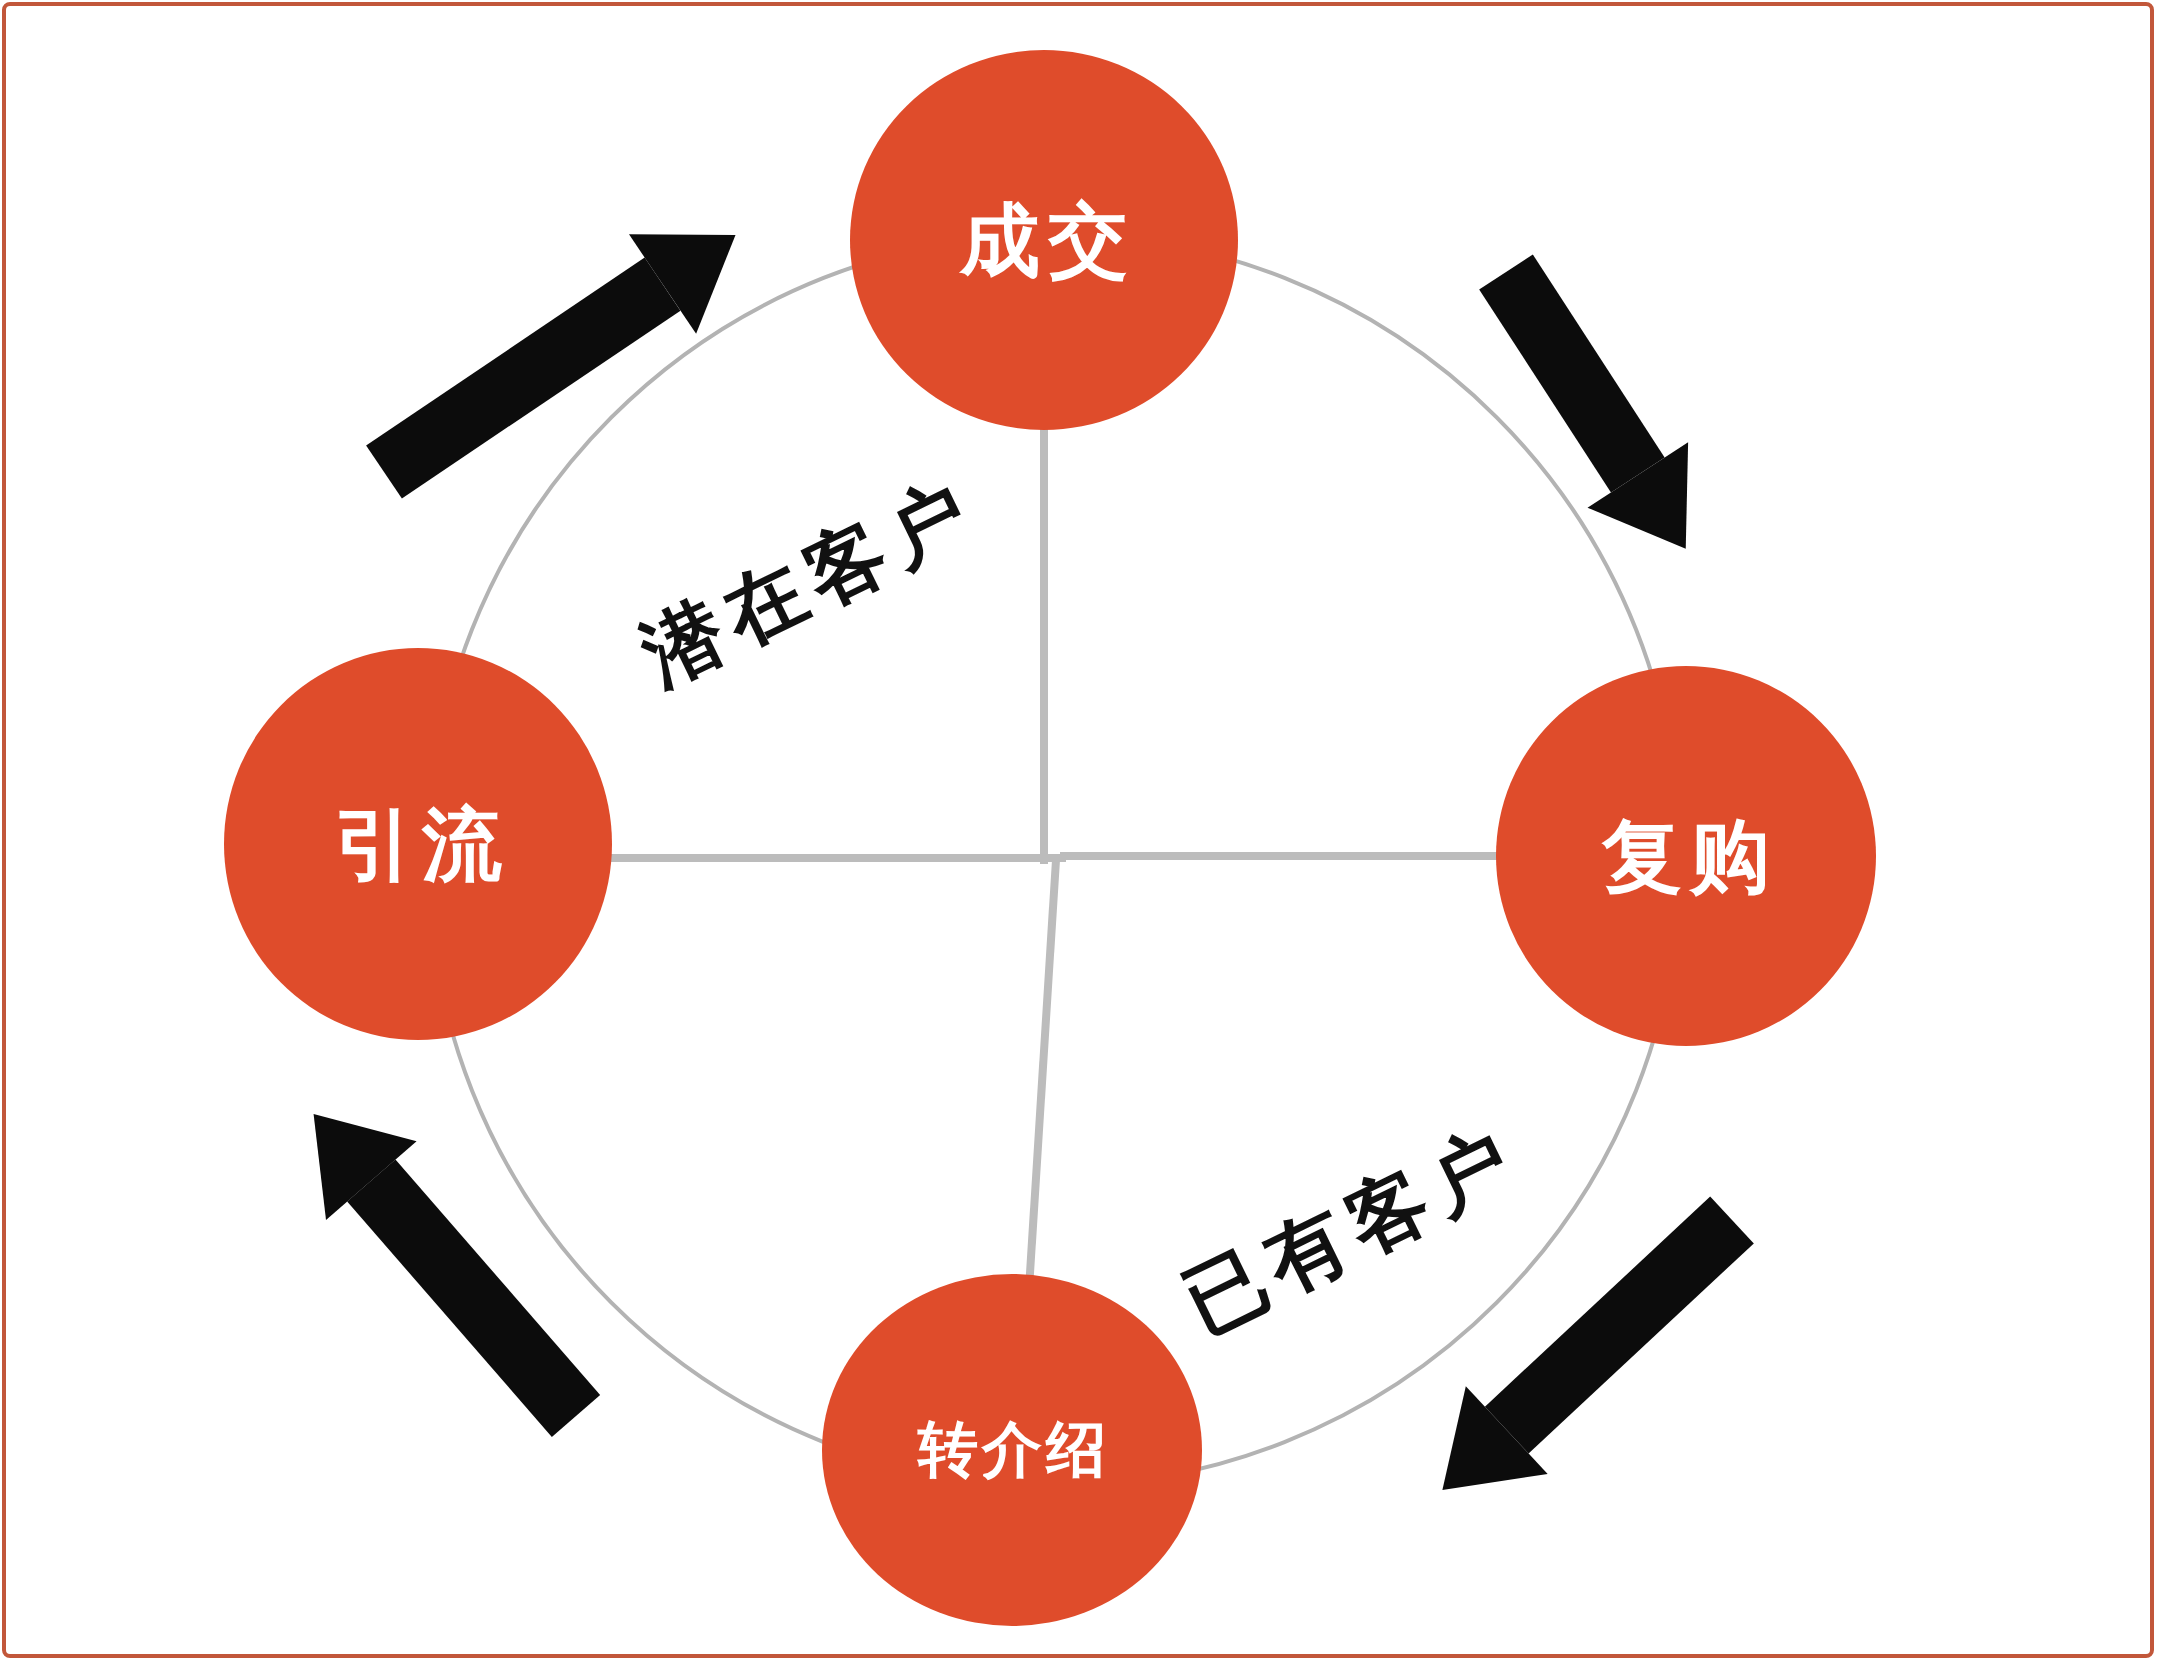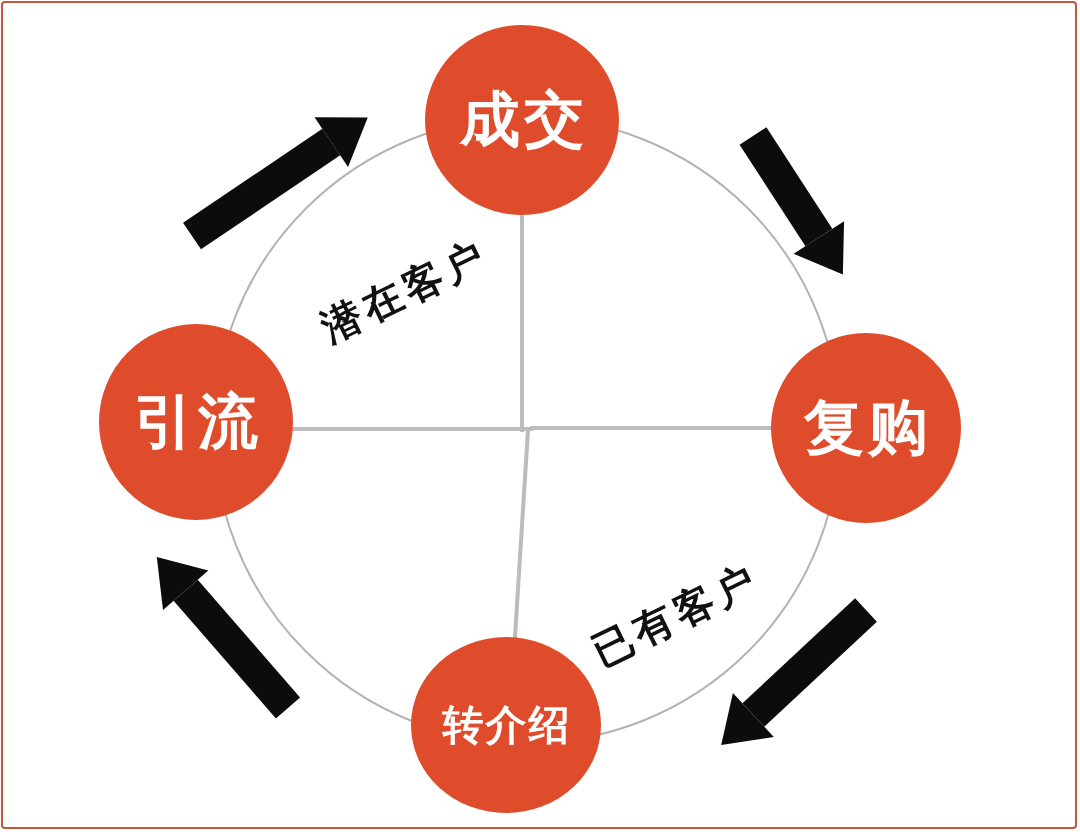--- a/index.html
+++ b/index.html
@@ -40,30 +40,30 @@
   .connector.h-right  { left: 530px; top: 426px; width: 315px; height: 4px; }
   .node {
     position: absolute;
     background: #df4c2b;
     border-radius: 50%;
     display: flex;
     align-items: center;
     justify-content: center;
     color: #ffffff;
     font-weight: bold;
-    font-size: 60px;
+    font-size: 40px;
     letter-spacing: 4px;
     text-indent: 4px;
   }
   .node.deal       { left: 425px; top: 25px;  width: 194px; height: 190px; }
-  .node.lead       { left: 99px; top: 324px; width: 194px; height: 196px; }
+  .node.lead       { left: 112px; top: 324px; width: 194px; height: 196px; }
   .node.fission    { left: 435px; top: 336px; width: 188px; height: 188px; }
-  .node.repurchase { left: 771px; top: 333px; width: 190px; height: 190px; text-align: right; }
+  .node.repurchase { left: 748px; top: 333px; width: 190px; height: 190px; text-align: right; }
   .node.referral   { left: 411px; top: 637px; width: 190px; height: 176px;
-                     font-size: 41px; letter-spacing: 2px; text-indent: 2px; text-align: right; }
+                     font-size: 30px; letter-spacing: 2px; text-indent: 2px; text-align: right; }
   .edge-label {
     position: absolute;
     color: #111111;
     font-weight: bold;
     font-size: 40px;
     letter-spacing: 5px;
     white-space: nowrap;
     transform: translate(-50%, -50%) rotate(-26deg);
   }
   .edge-label.potential { left: 405px; top: 291px; }

